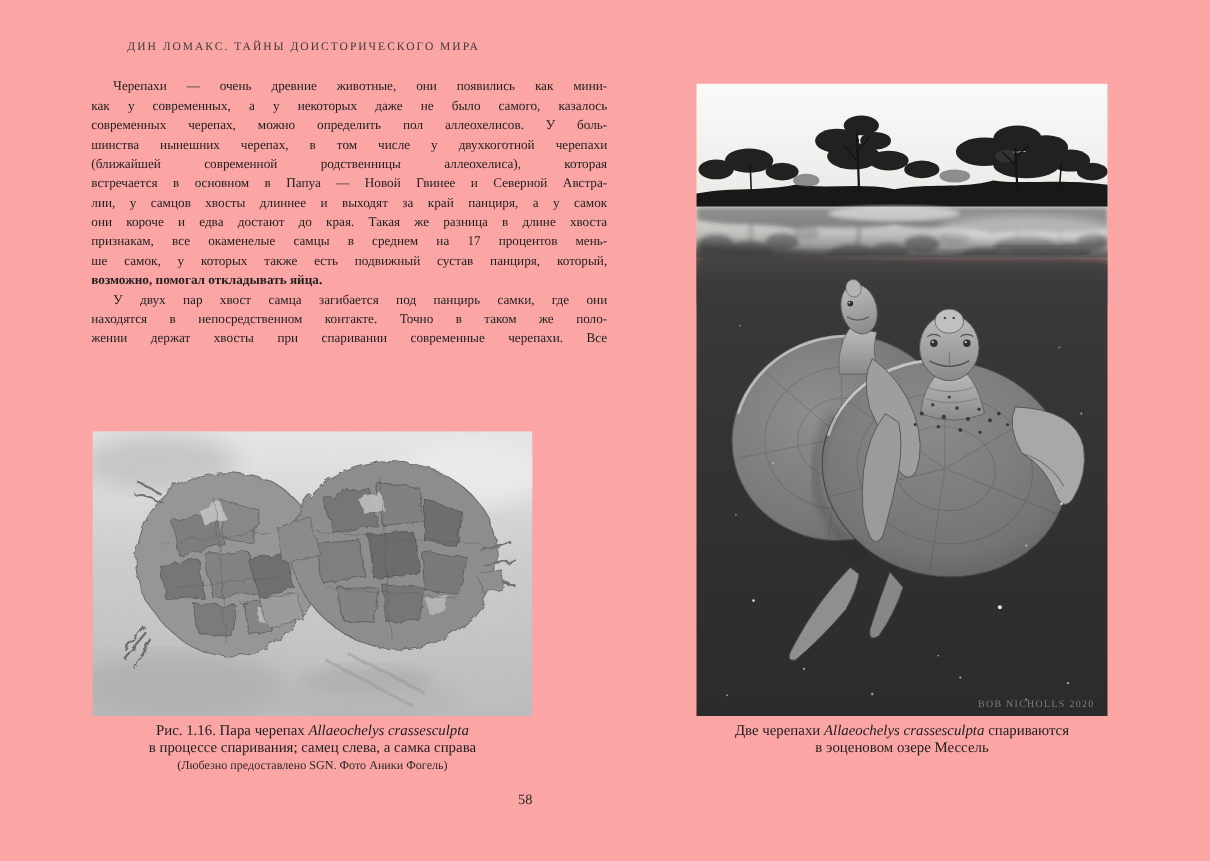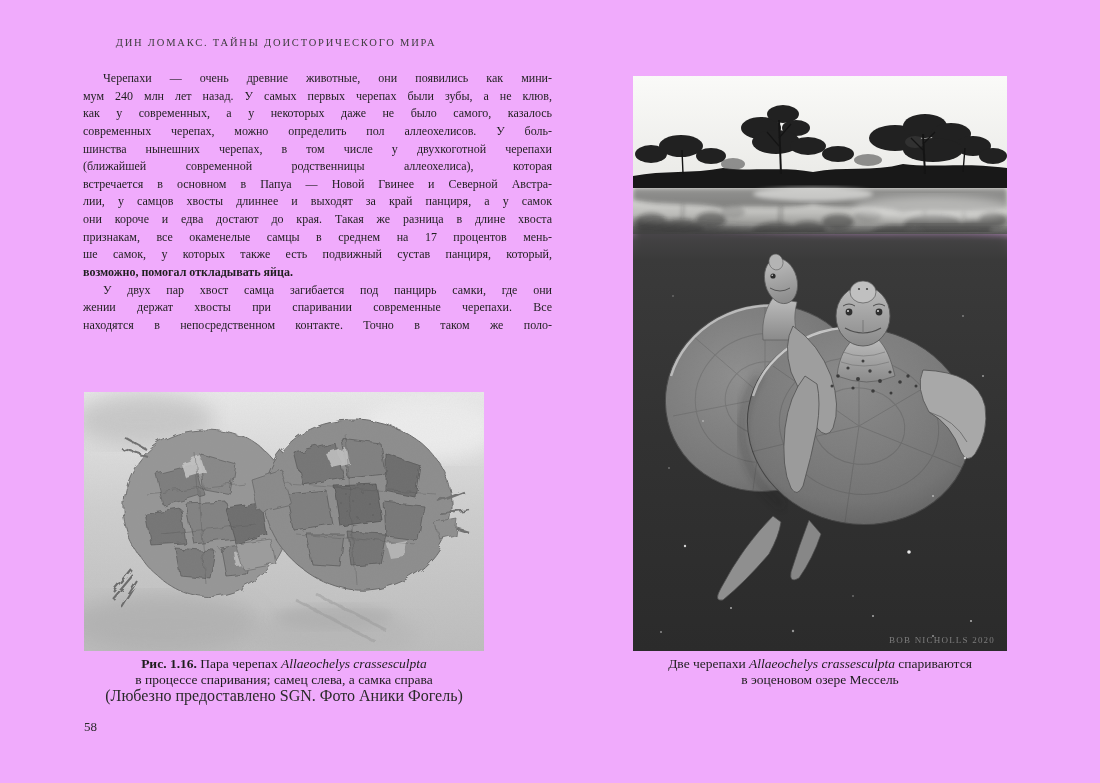--- a/index.html
+++ b/index.html
@@ -1,17 +1,17 @@
 <!DOCTYPE html>
 <html lang="ru"><head>
 <meta charset="utf-8">
 <style>
   html,body{margin:0;padding:0;background:#ffffff;}
   #spread{
-    position:relative;width:1100px;height:783px;background:#f0abfc;overflow:hidden;
+    position:relative;width:1100px;height:783px;background:#fca5a5;overflow:hidden;
     font-family:"Liberation Serif","DejaVu Serif",serif;color:#222222;
   }
   
   #running-header{
     position:absolute;left:84px;top:37px;width:384px;text-align:center;
     font-size:10.5px;letter-spacing:1.8px;color:#3c3c3c;white-space:nowrap;
   }
   #body-text{
     position:absolute;left:83px;top:70px;width:469px;
     font-size:12px;line-height:17.65px;color:#1f1f1f;
@@ -23,53 +23,52 @@
   .bline.indent{text-indent:20px;}
   .bline.lastline{text-align-last:left;font-weight:bold;}
   .figure-box{position:absolute;}
   #fig116{left:84px;top:392px;width:400px;height:259px;}
   #fig117{left:633px;top:76px;width:318px;height:575px;}
   .caption{
     position:absolute;text-align:center;font-size:13.5px;line-height:16px;color:#1d1d1d;
   }
   #caption-116{left:84px;top:656px;width:400px;}
   #caption-117{left:633px;top:656px;width:374px;}
-  .credit{font-size:16px;line-height:16px;color:#2a2a2a;}
+  .credit{font-size:11px;line-height:16px;color:#2a2a2a;}
   #page-number{
-    position:absolute;left:84px;top:719px;width:400px;text-align:left;
+    position:absolute;left:84px;top:719px;width:400px;text-align:right;
     font-size:13px;color:#2a2a2a;
   }
   svg{display:block;}
   .sig{ text-transform:uppercase; }
 </style>
 </head>
 <body>
 
 <div id="spread">
 
   <div>
 
     <div id="running-header">ДИН ЛОМАКС. ТАЙНЫ ДОИСТОРИЧЕСКОГО МИРА</div>
 
     <div id="body-text">
         <div class="bline indent">Черепахи — очень древние животные, они появились как мини-</div>
-        <div class="bline">мум 240 млн лет назад. У самых первых черепах были зубы, а не клюв,</div>
         <div class="bline">как у современных, а у некоторых даже не было самого, казалось</div>
         <div class="bline">современных черепах, можно определить пол аллеохелисов. У боль-</div>
         <div class="bline">шинства нынешних черепах, в том числе у двухкоготной черепахи</div>
         <div class="bline">(ближайшей современной родственницы аллеохелиса), которая</div>
         <div class="bline">встречается в основном в Папуа — Новой Гвинее и Северной Австра-</div>
         <div class="bline">лии, у самцов хвосты длиннее и выходят за край панциря, а у самок</div>
         <div class="bline">они короче и едва достают до края. Такая же разница в длине хвоста</div>
         <div class="bline">признакам, все окаменелые самцы в среднем на 17 процентов мень-</div>
         <div class="bline">ше самок, у которых также есть подвижный сустав панциря, который,</div>
         <div class="bline lastline">возможно, помогал откладывать яйца.</div>
         <div class="bline indent">У двух пар хвост самца загибается под панцирь самки, где они</div>
+        <div class="bline">находятся в непосредственном контакте. Точно в таком же поло-</div>
         <div class="bline">жении держат хвосты при спаривании современные черепахи. Все</div>
-        <div class="bline">находятся в непосредственном контакте. Точно в таком же поло-</div>
       </div>
 
     <div class="figure-box" id="fig116">
       <svg width="400" height="259" viewBox="0 0 400 259">
         <defs>
           <linearGradient id="slabG" x1="0" y1="0" x2="0" y2="1">
             <stop offset="0" stop-color="#e9e9e9"></stop>
             <stop offset="0.45" stop-color="#cfcfcf"></stop>
             <stop offset="1" stop-color="#bdbdbd"></stop>
           </linearGradient>
@@ -144,21 +143,21 @@
 
           <path d="M210,206 L290,248 M230,200 L300,236" stroke="#9a9a9a" stroke-width="3" opacity="0.5" fill="none"></path>
         </g>
 
         <rect x="0" y="0" width="400" height="259" filter="url(#grainF)" opacity="0.22"></rect>
       </svg>
     </div>
 
     <div class="caption" id="caption-116">
       <div>
-          <div class="cap-line"><span style="font-weight: bold;">Рис. 1.16.</span><span> Пара черепах </span><span style="font-style: italic;">Allaeochelys crassesculpta</span></div>
+          <div class="cap-line"><span style="font-weight: normal;">Рис. 1.16.</span><span> Пара черепах </span><span style="font-style: italic;">Allaeochelys crassesculpta</span></div>
           <div class="cap-line"><span>в процессе спаривания; самец слева, а самка справа</span></div>
         </div>
       <div class="credit">(Любезно предоставлено SGN. Фото Аники Фогель)</div>
     </div>
 
     <div id="page-number">58</div>
   </div>
 
   <div>
 

